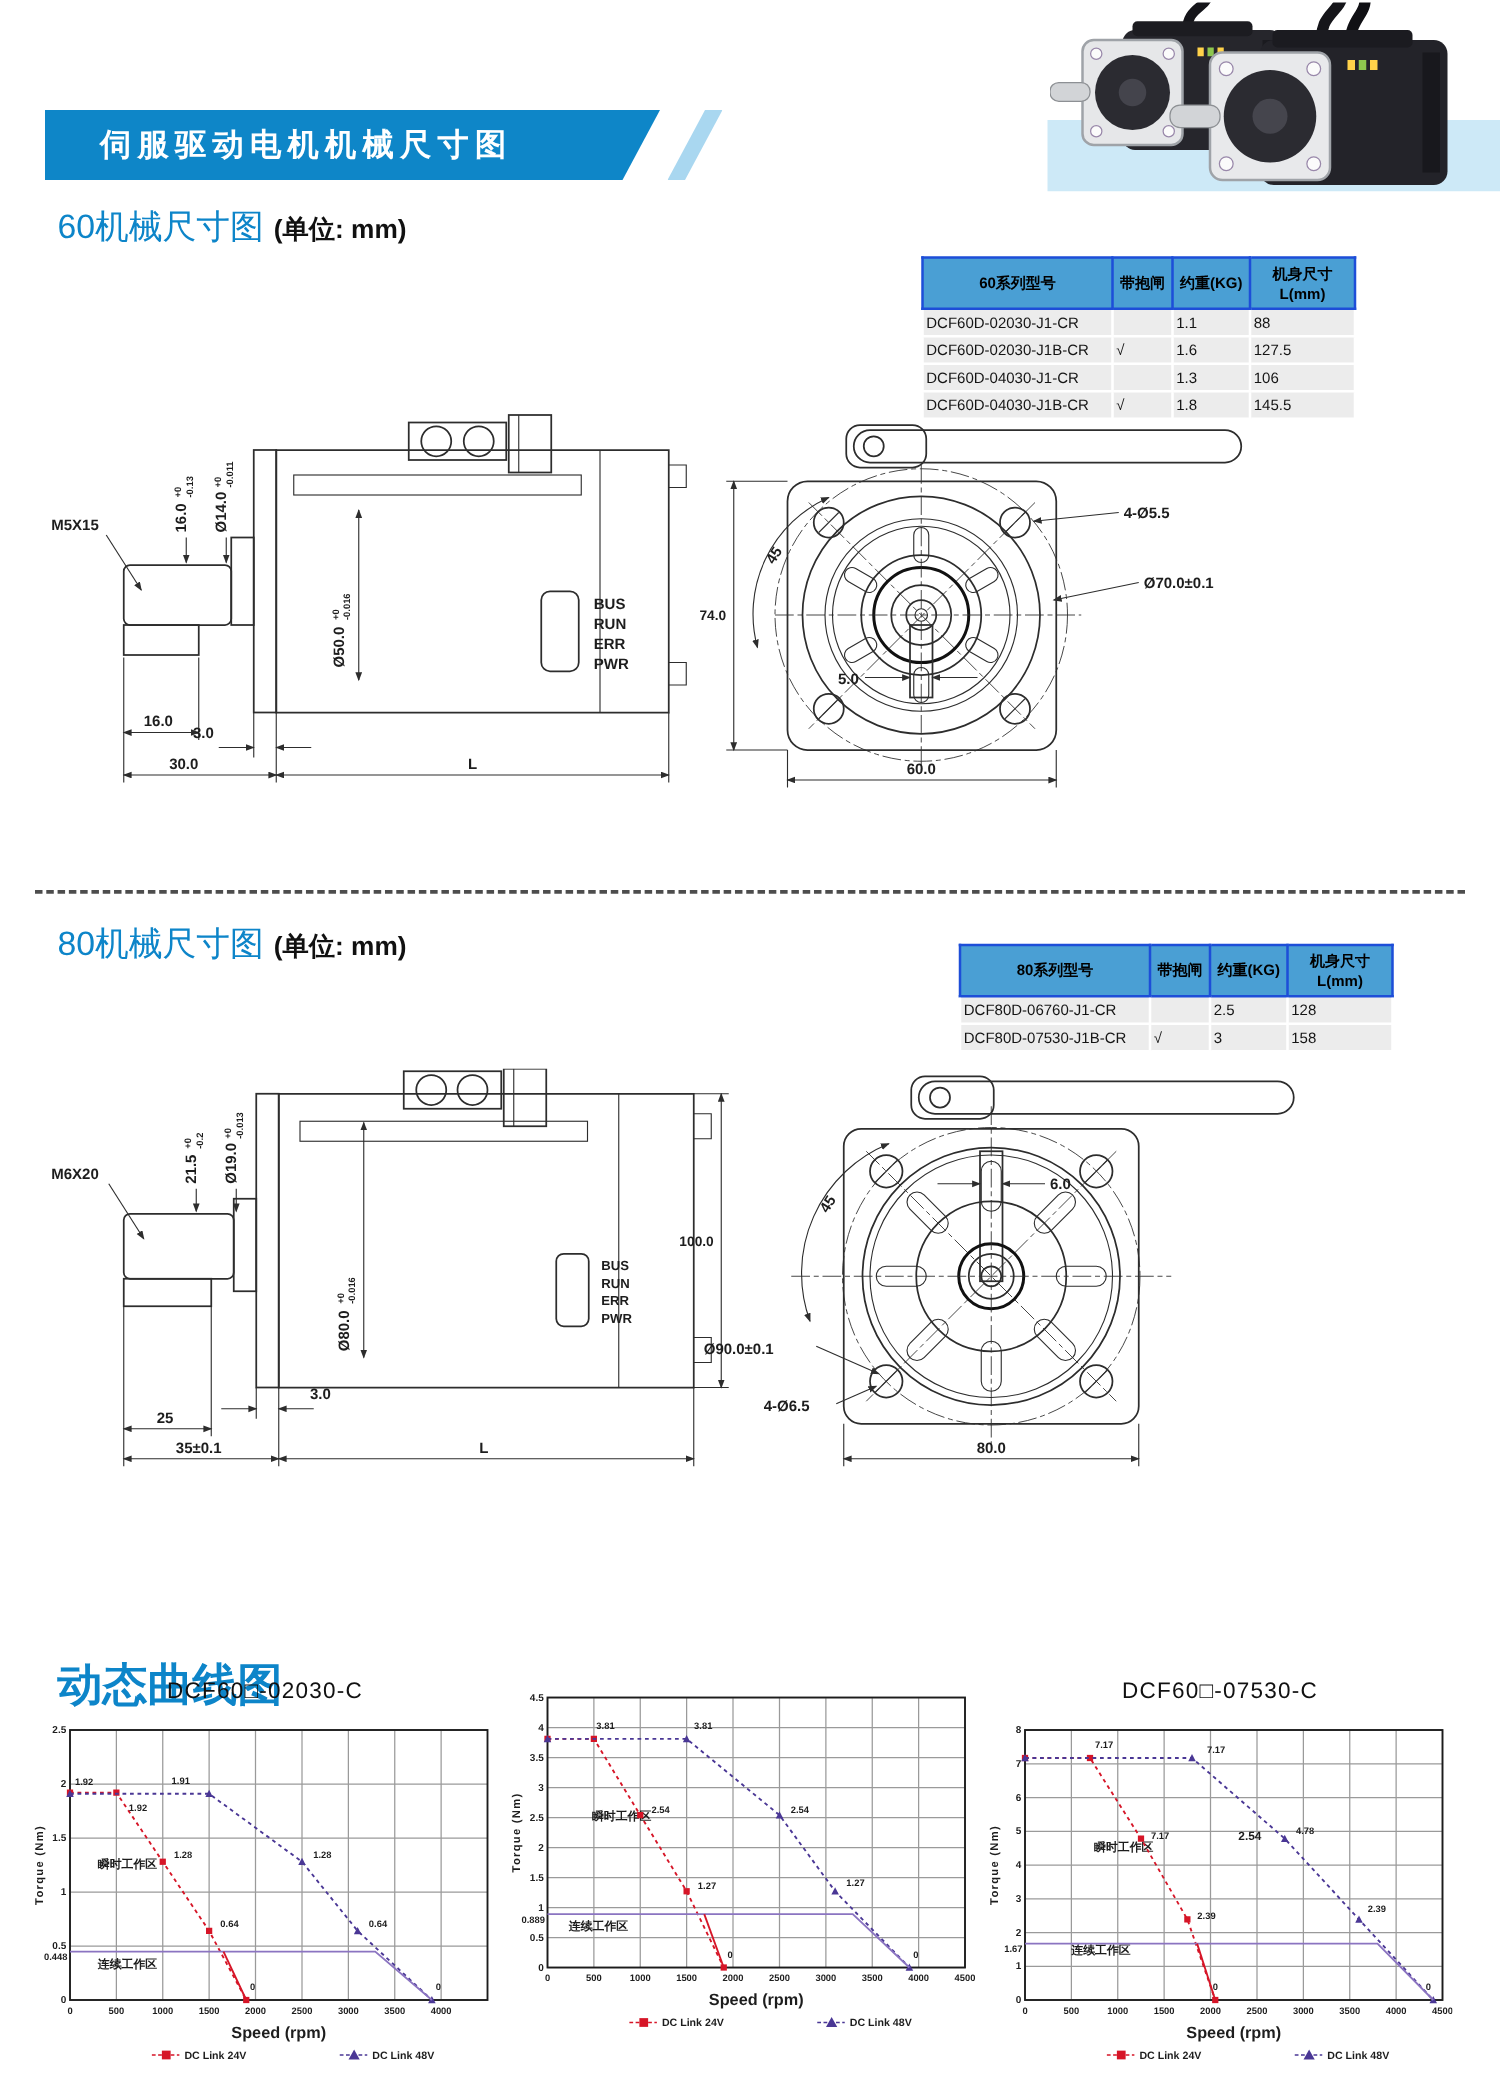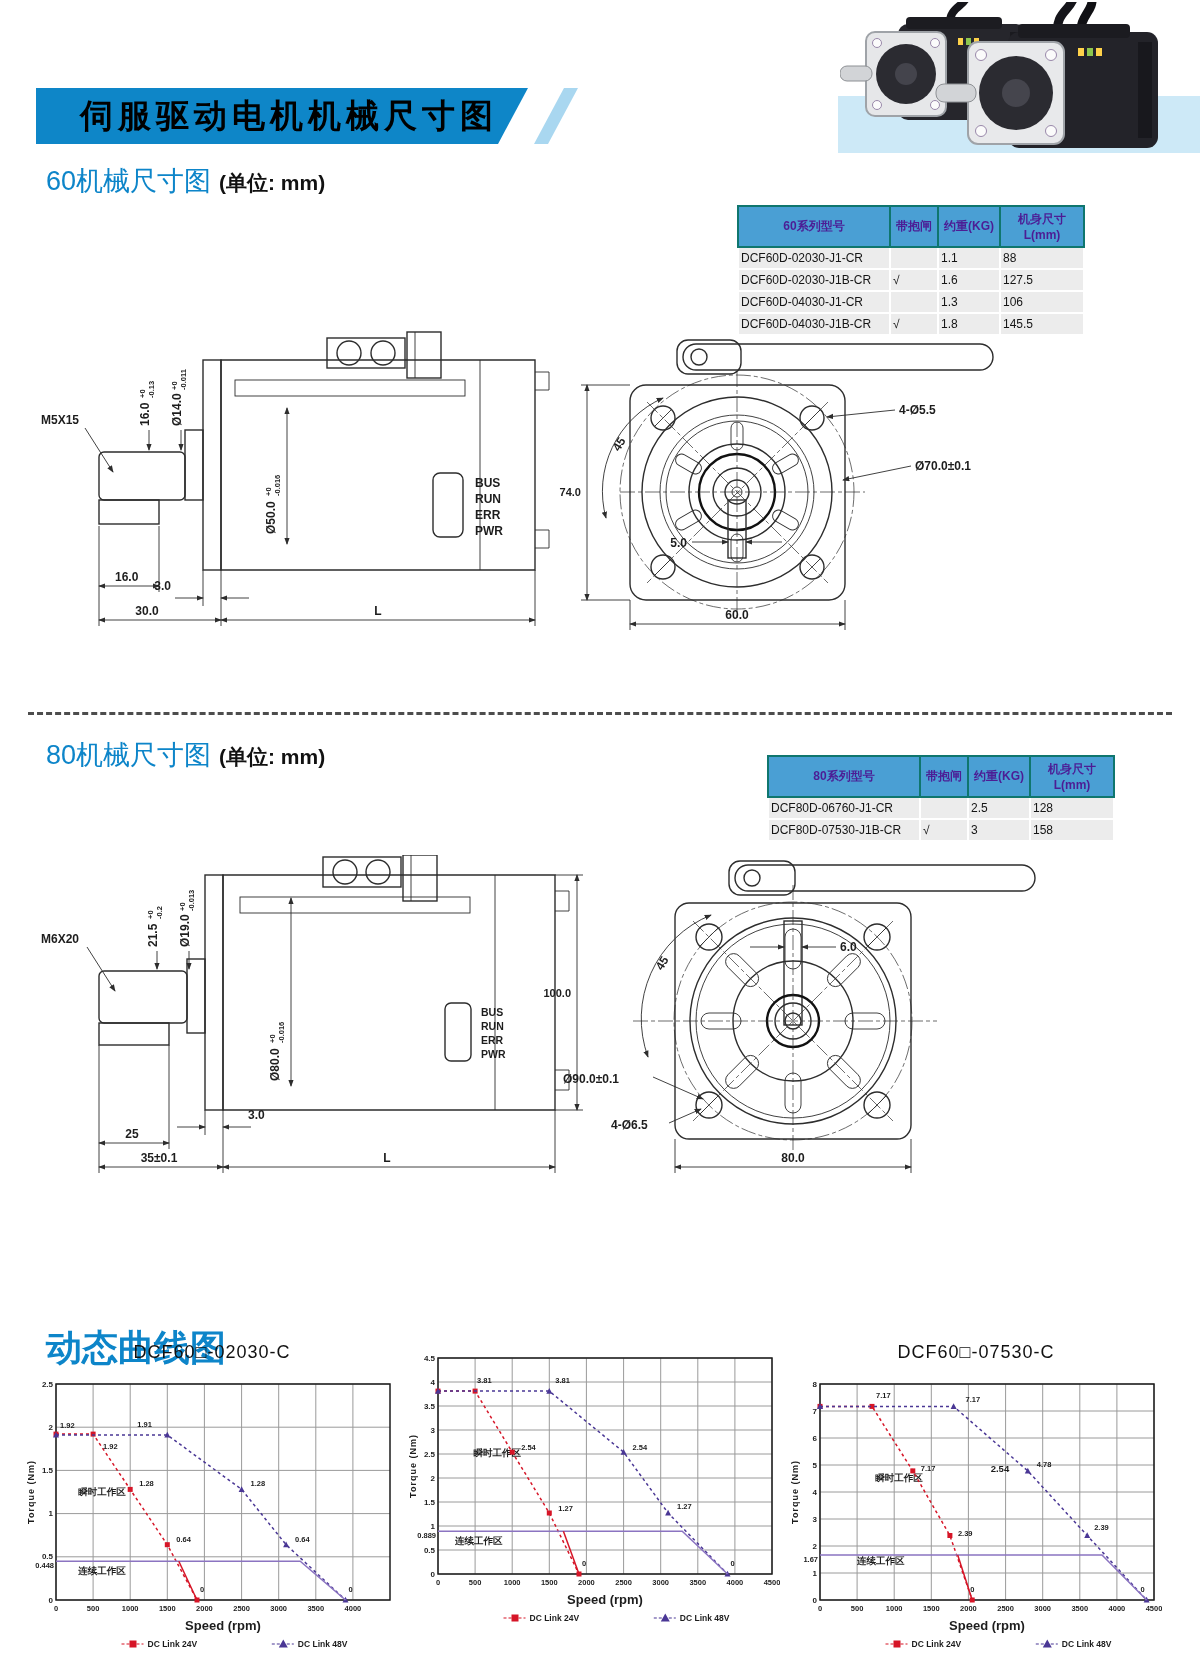--- a/index.html
+++ b/index.html
@@ -2,35 +2,35 @@
 <html><head>
 <meta charset="utf-8">
 <style>
   html,body{margin:0;padding:0;background:#e9e9e9;}
   #page{position:relative;width:1200px;height:1664px;background:#ffffff;overflow:hidden;
         font-family:"Liberation Sans",sans-serif;color:#111;}
   .abs{position:absolute;}
   
   .banner{left:36px;top:88px;width:492px;height:56px;background:#0e86c8;
           clip-path:polygon(0 0,100% 0,calc(100% - 30px) 100%,0 100%);}
-  .banner span{display:block;padding-left:44px;line-height:56px;font-size:33px;font-weight:bold;
-               color:#000000;letter-spacing:5px;white-space:nowrap;}
+  .banner span{display:block;padding-left:44px;line-height:56px;font-size:25px;font-weight:bold;
+               color:#ffffff;letter-spacing:5px;white-space:nowrap;}
   .banner-strip{left:534px;top:88px;width:44px;height:56px;background:#a9d7f0;
           clip-path:polygon(30px 0,100% 0,calc(100% - 30px) 100%,0 100%);}
   .photo-band{left:838px;top:96px;width:362px;height:57px;background:#cde9f7;}
   
   .sec-h{display:flex;align-items:baseline;white-space:nowrap;}
   .sec-h .cn{color:#0d85c9;font-size:27px;font-weight:normal;}
   .sec-h .unit{font-size:21px;color:#111;margin-left:8px;font-weight:bold;}
   .curves-h{color:#0d85c9;font-size:36px;font-weight:bold;margin-top:36px;}
   
   table.spec{position:absolute;border-collapse:collapse;table-layout:fixed;
              font-size:12px;border:1px solid #8fb9d8;}
-  table.spec th{background:#4a9fd4;color:#4c1d95;font-weight:bold;padding:4px 2px;
-                border:2px solid #0f766e;text-align:center;font-size:12px;}
+  table.spec th{background:#4a9fd4;color:#000000;font-weight:bold;padding:4px 2px;
+                border:2px solid #1d4ed8;text-align:center;font-size:12px;}
   table.spec td{background:#ececec;padding:3px 2px;border:2px solid #fff;text-align:left;color:#151515;}
   
   .separator{left:28px;top:712px;width:1144px;border-top:3px dashed #4d4d4d;height:0;}
   
   svg text{fill:#1d1d1d;font-family:"Liberation Sans",sans-serif;}
   .ln{stroke:#2d2d2d;fill:none;stroke-width:1.4;}
   .lt{stroke:#2d2d2d;fill:none;stroke-width:0.9;}
   .dim{stroke:#2d2d2d;fill:none;stroke-width:0.9;}
   .cl{stroke:#2d2d2d;fill:none;stroke-width:0.7;stroke-dasharray:15 3 4 3;}
   .dimt{font-size:12px;font-weight:bold;}

